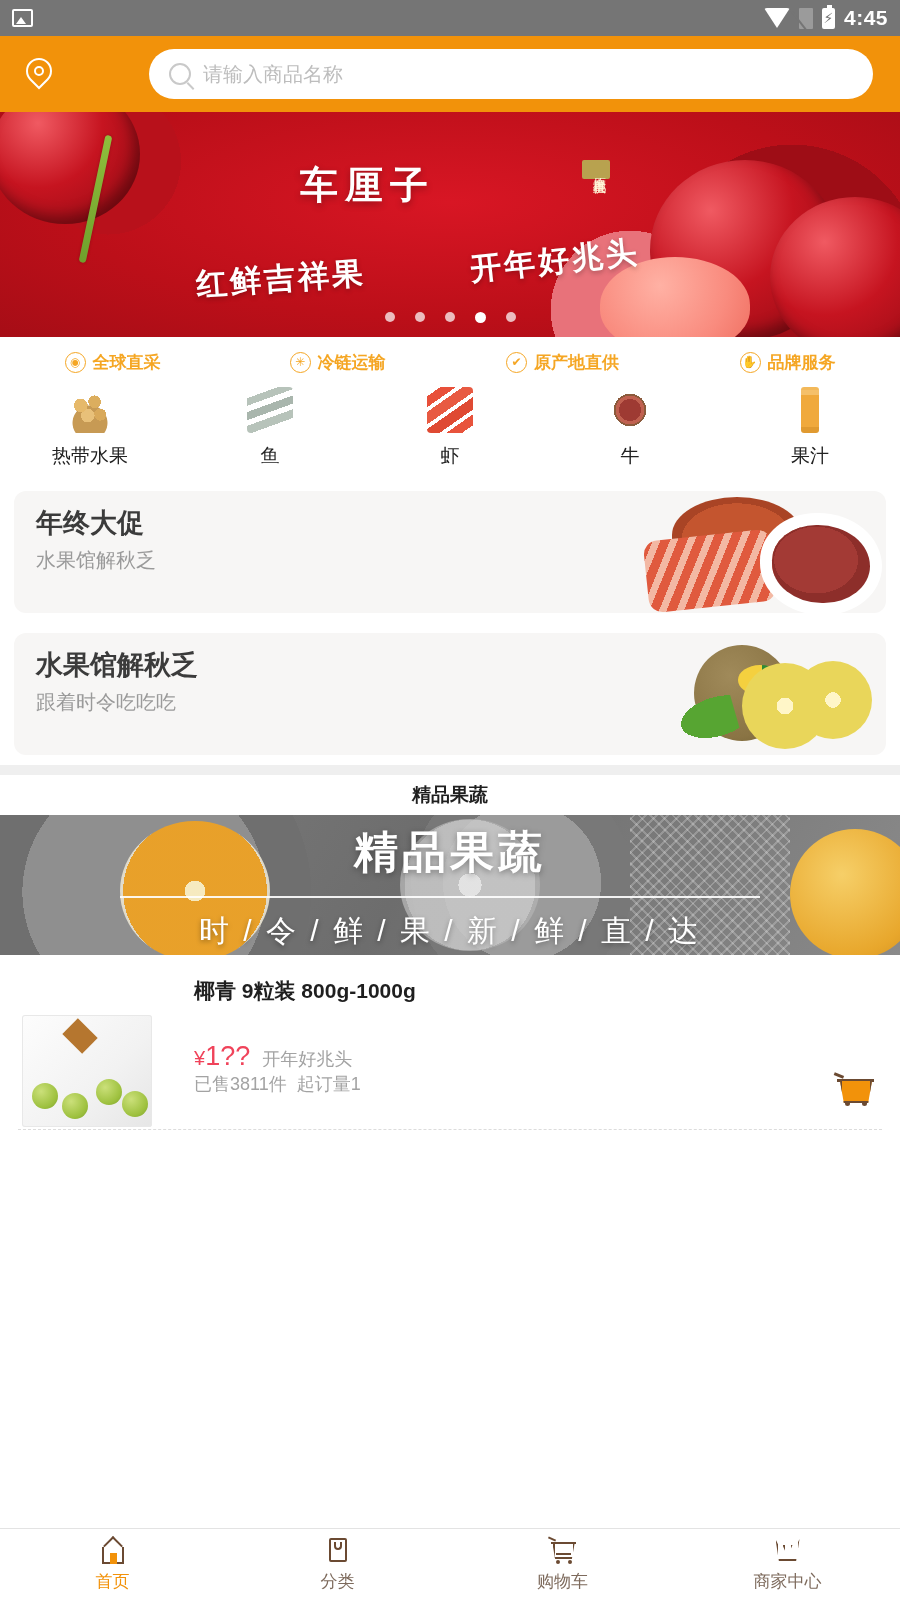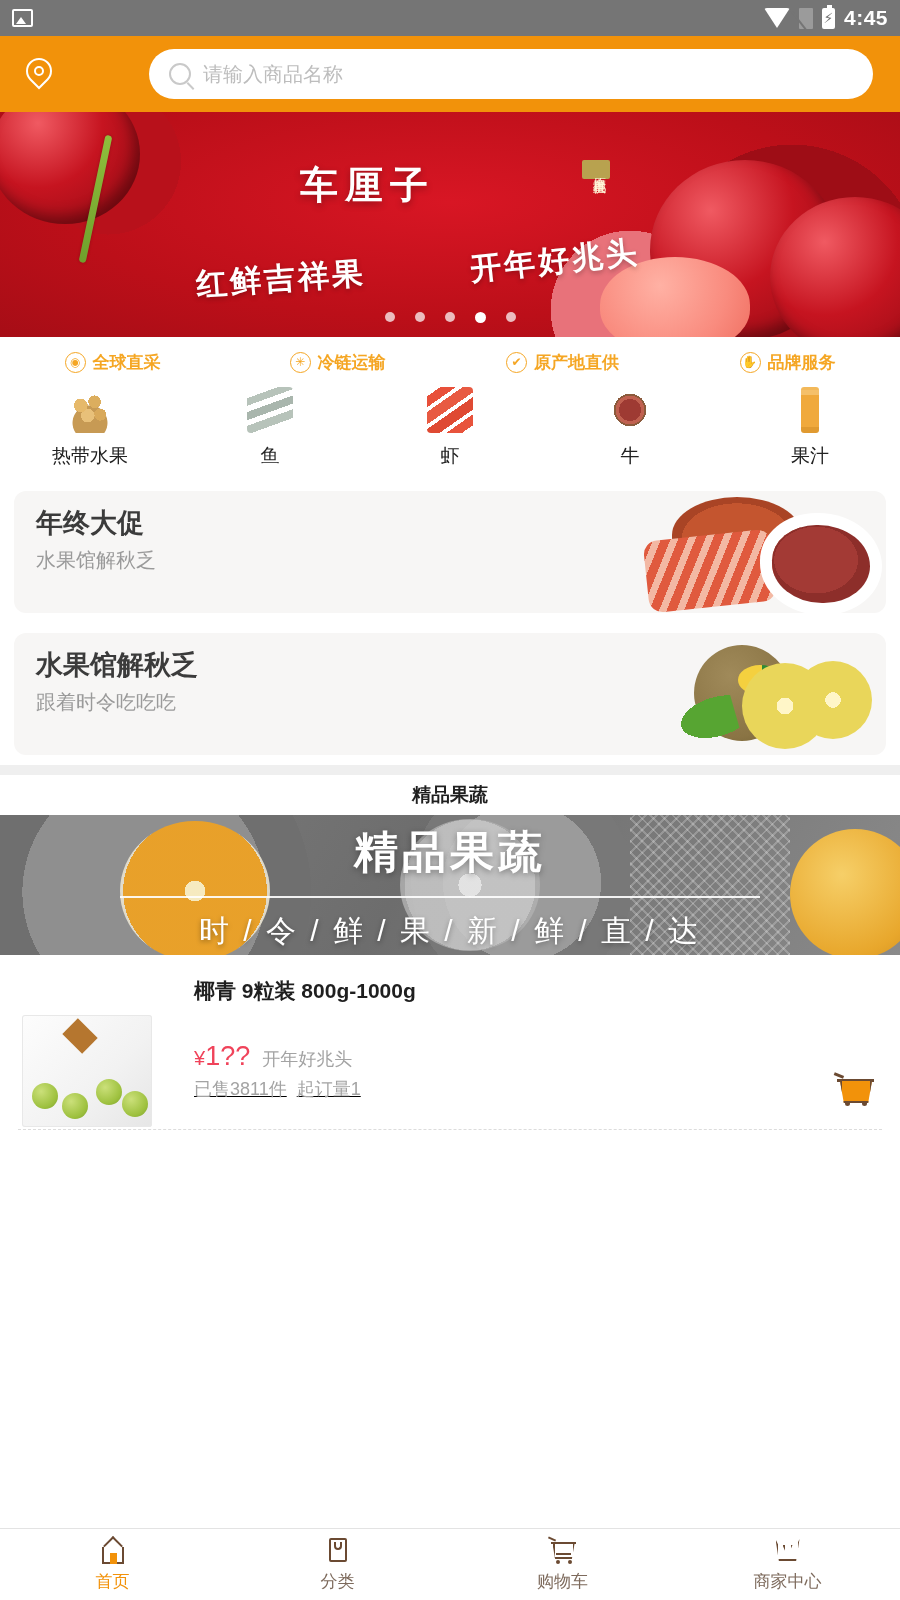--- a/index.html
+++ b/index.html
@@ -333,21 +333,21 @@
   .p-thumb .coco.a { left: 10px; bottom: 18px; }
   .p-thumb .coco.b { left: 40px; bottom: 8px; }
   .p-thumb .coco.c { left: 74px; bottom: 22px; }
   .p-thumb .coco.d { left: 100px; bottom: 10px; }
   .p-info { flex:1; padding-left: 42px; display:flex; flex-direction:column; }
   .p-title { font-size: 21px; font-weight: bold; color:#1f1f1f; margin-top: 4px; }
   .p-price-row { margin-top: 36px; display:flex; align-items: baseline; gap: 12px; }
   .p-price { font-size: 27px; color:#F0435A; font-weight: 500; }
   .p-price .yen { font-size: 20px; }
   .p-price-note { font-size: 18px; color:#a3a3a3; }
-  .p-meta-row { margin-top: auto; margin-bottom: 32px; display:flex; align-items:center;text-decoration:underline; }
+  .p-meta-row { margin-top: auto; margin-bottom: 32px; display:flex; align-items:flex-start; }
   .p-meta { font-size: 18px; color:#a3a3a3; }
   .p-cart {
     margin-left: auto; margin-right: 4px; width: 40px; height: 34px; position:relative;
   }
   .p-cart .basket {
     position:absolute; left: 6px; top: 9px; width: 32px; height: 22px;
     border: 2.5px solid #6b4a32; border-top: none;
     background: #F2920A;
     clip-path: polygon(0 0, 100% 0, 88% 100%, 12% 100%);
   }

